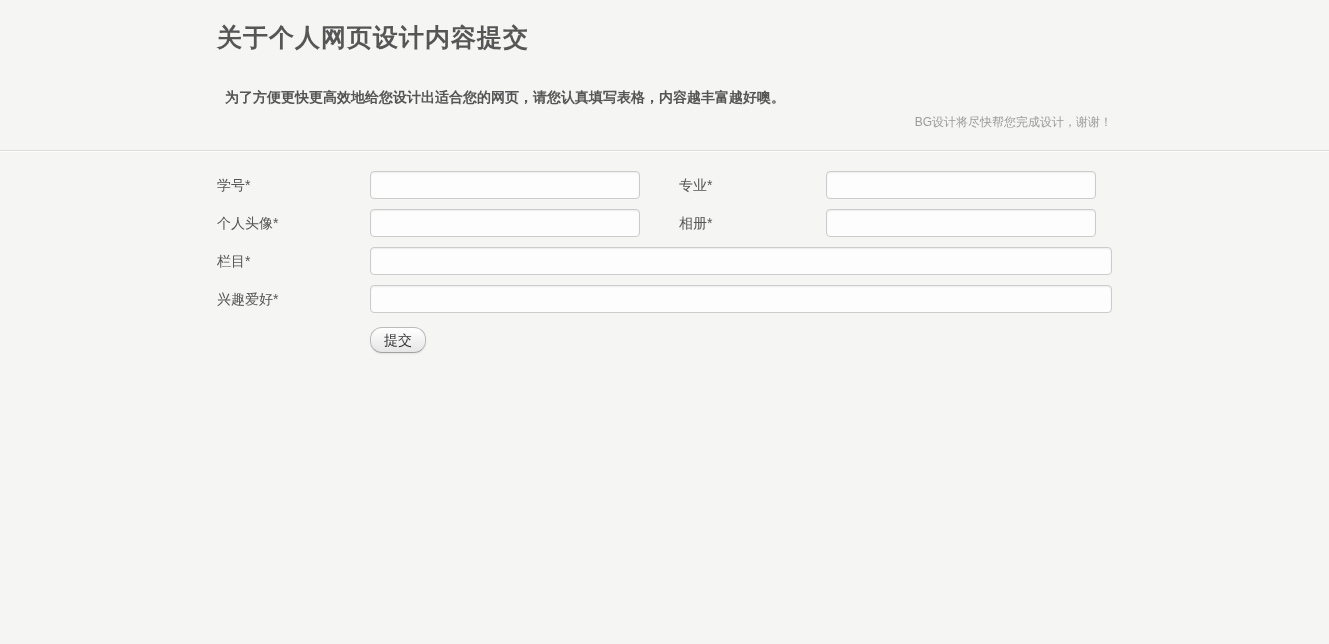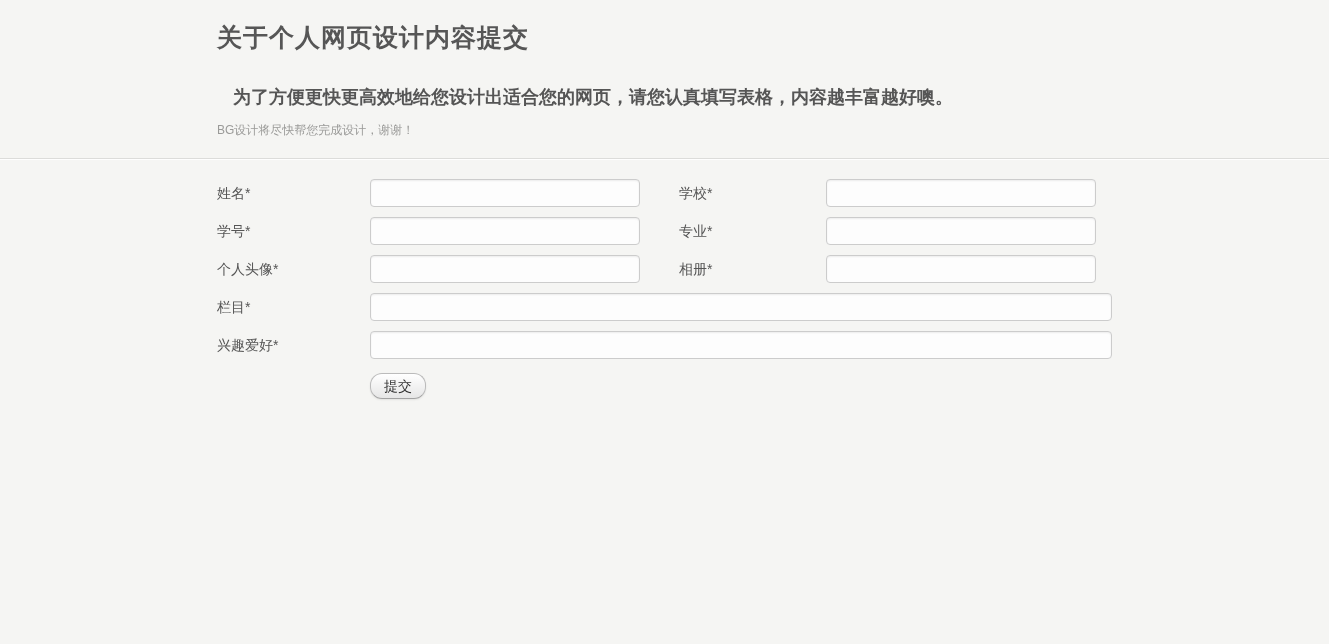--- a/index.html
+++ b/index.html
@@ -26,31 +26,31 @@
   }
   .page-title {
     margin: 0 0 36px 0;
     font-size: 25px;
     line-height: 30px;
     font-weight: bold;
     color: #565656;
     letter-spacing: 1px;
   }
   .form-desc {
-    margin: 16px;
-    font-size: 18px;
+    margin: 8px;
+    font-size: 14px;
     font-weight: bold;
     color: #555;
     line-height: 18px;
   }
   .designer-note {
     margin: 4px 0 0 0;
     font-size: 12px;
     color: #9a9a98;
-    text-align: left;
+    text-align: right;
     line-height: 16px;
   }
   
   .form-section { padding-top: 20px; }
   .form-row {
     display: flex;
     align-items: flex-start;
     margin-bottom: 10px;
   }
   .field-label {
@@ -140,26 +140,20 @@
     <h1 class="page-title">关于个人网页设计内容提交</h1>
     <p class="form-desc">为了方便更快更高效地给您设计出适合您的网页，请您认真填写表格，内容越丰富越好噢。</p>
     <p class="designer-note">BG设计将尽快帮您完成设计，谢谢！</p>
   </div>
 </div>
 
 <div class="form-section">
   <div class="container">
     <form>
 
-      <div class="form-row">
-        <label class="field-label">姓名*</label>
-        <input type="text" class="text-input" value="" style="">
-        <label class="field-label second">学校*</label>
-        <input type="text" class="text-input" value="" style="">
-      </div>
 
       <div class="form-row">
         <label class="field-label">学号*</label>
         <input type="text" class="text-input" value="" style="">
         <label class="field-label second">专业*</label>
         <input type="text" class="text-input" value="" style="">
       </div>
 
       <div class="form-row">
         <label class="field-label">个人头像*</label>

